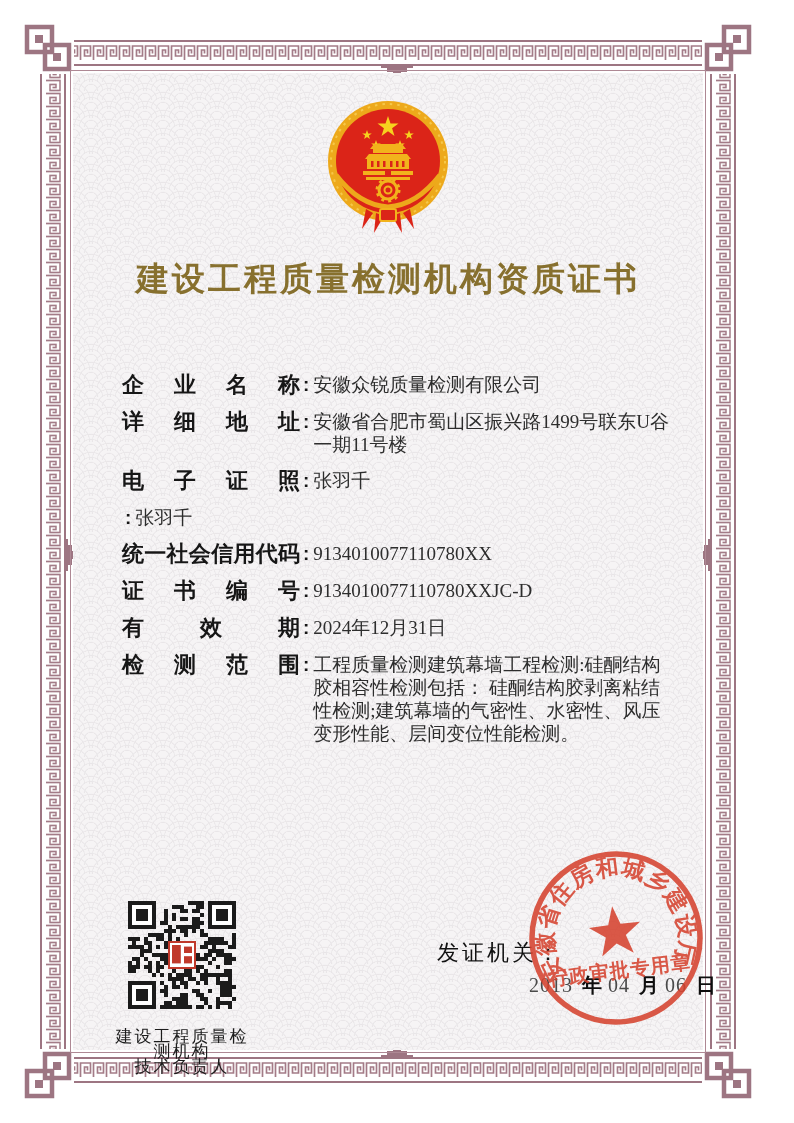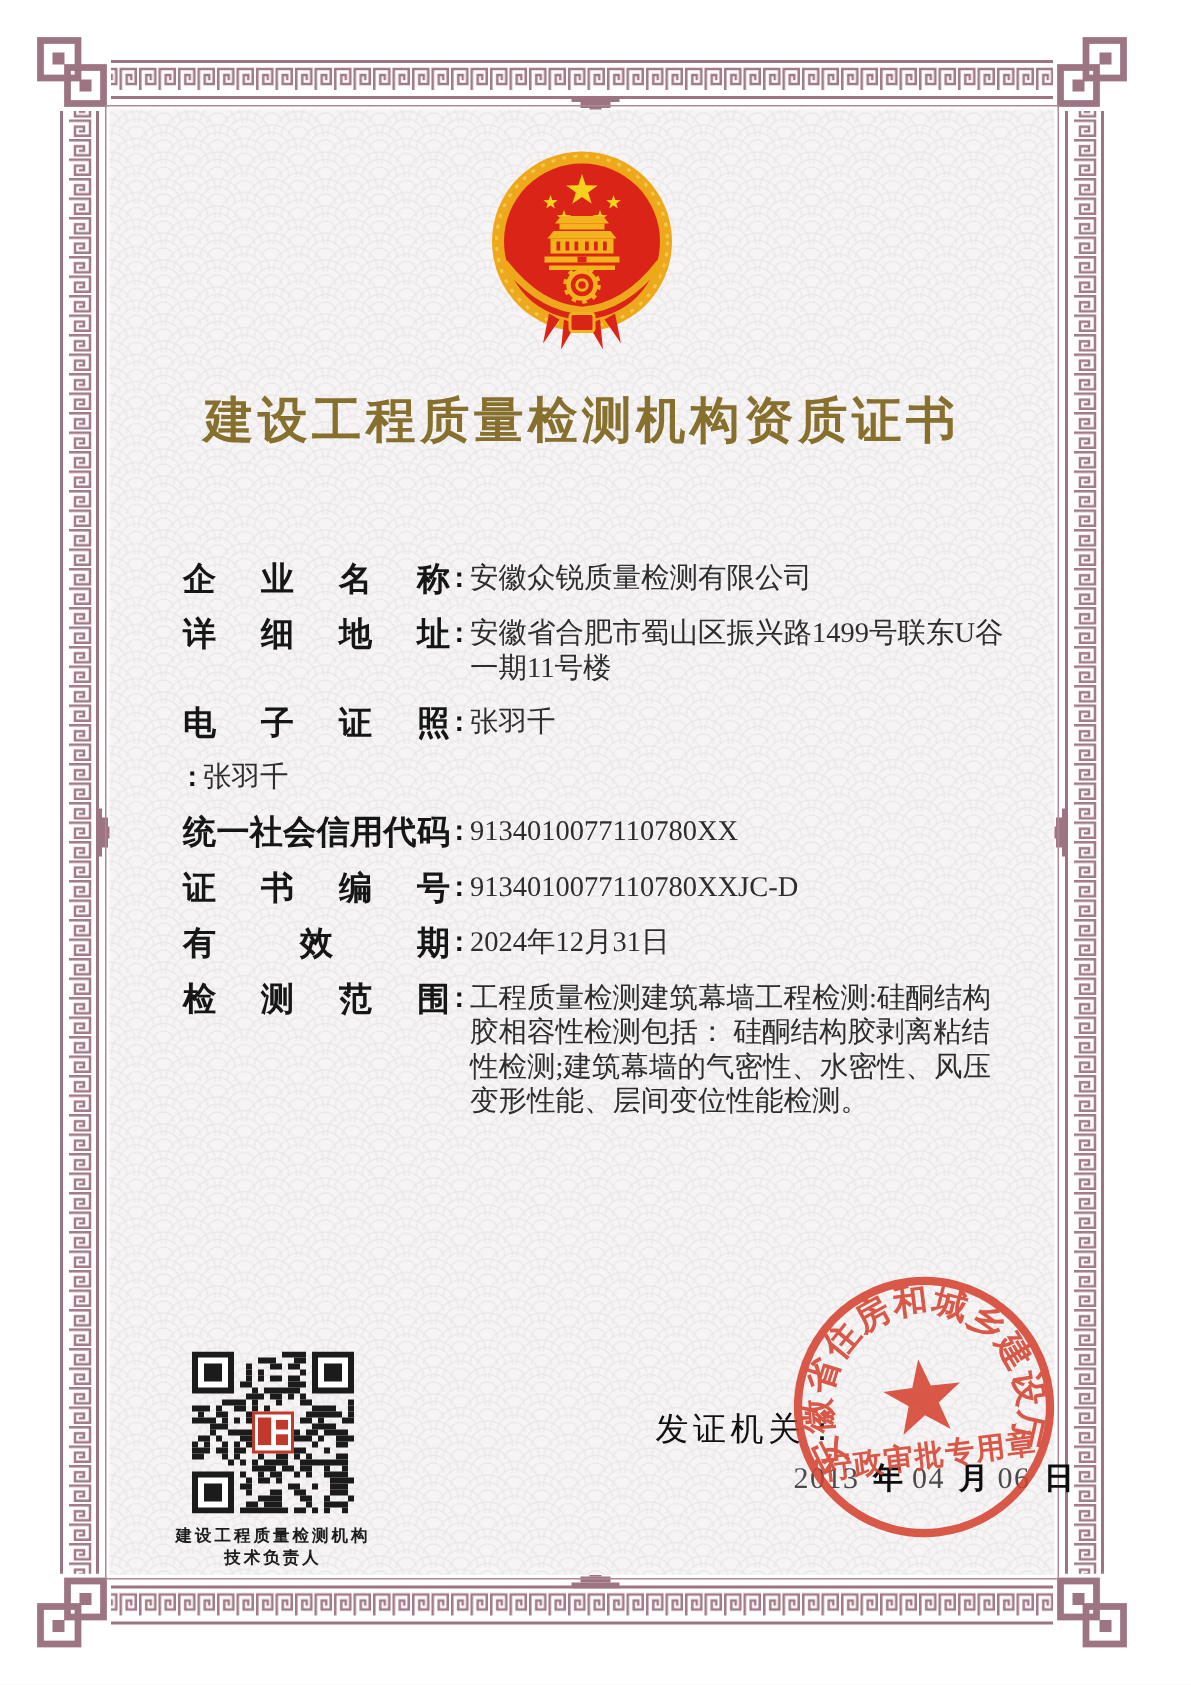--- a/index.html
+++ b/index.html
@@ -63,21 +63,21 @@
   .f-colon { font-weight: bold; font-size: 19px; color: #161616; margin: 3px 4px 0 3px; line-height: 20px; }
   .f-value {
     flex: 1; font-family: "Liberation Serif", serif;
     font-size: 19px; line-height: 23px; color: #2d2d2d;
     padding-top: 1px; word-break: break-all;
   }
 
   
   .qr-block { position: absolute; left: 112px; top: 901px; width: 140px; text-align: center; z-index: 2; }
   .qr-code  { display: inline-block; width: 108px; height: 108px; }
-  .qr-caption { margin-top: 3px; font-size: 11px; font-weight: bold; color: #1c1c1c; letter-spacing: 2px; line-height: 15px; }
+  .qr-caption { margin-top: 16px; font-size: 17px; font-weight: normal; color: #1c1c1c; letter-spacing: 2px; line-height: 15px; }
 
   .issuer { position: absolute; left: 437px; top: 938px; font-size: 22px; font-weight: normal; color: #111; letter-spacing: 3px; z-index: 2; }
 
   .date-line { position: absolute; left: 529px; top: 972px; font-size: 20px; color: #111; z-index: 3; white-space: nowrap; }
   .d-num  { font-family: "Liberation Serif", serif; color: #4a4a4a; letter-spacing: 1px; }
   .d-unit { font-weight: bold; color: #0e0e0e; margin: 0 6px 0 9px; }
 
   .seal { position: absolute; left: 527px; top: 849px; width: 178px; height: 178px; transform: rotate(-7deg); z-index: 4; }
   .seal svg { display: block; }
   .seal text { font-family: "Liberation Serif", serif; }

